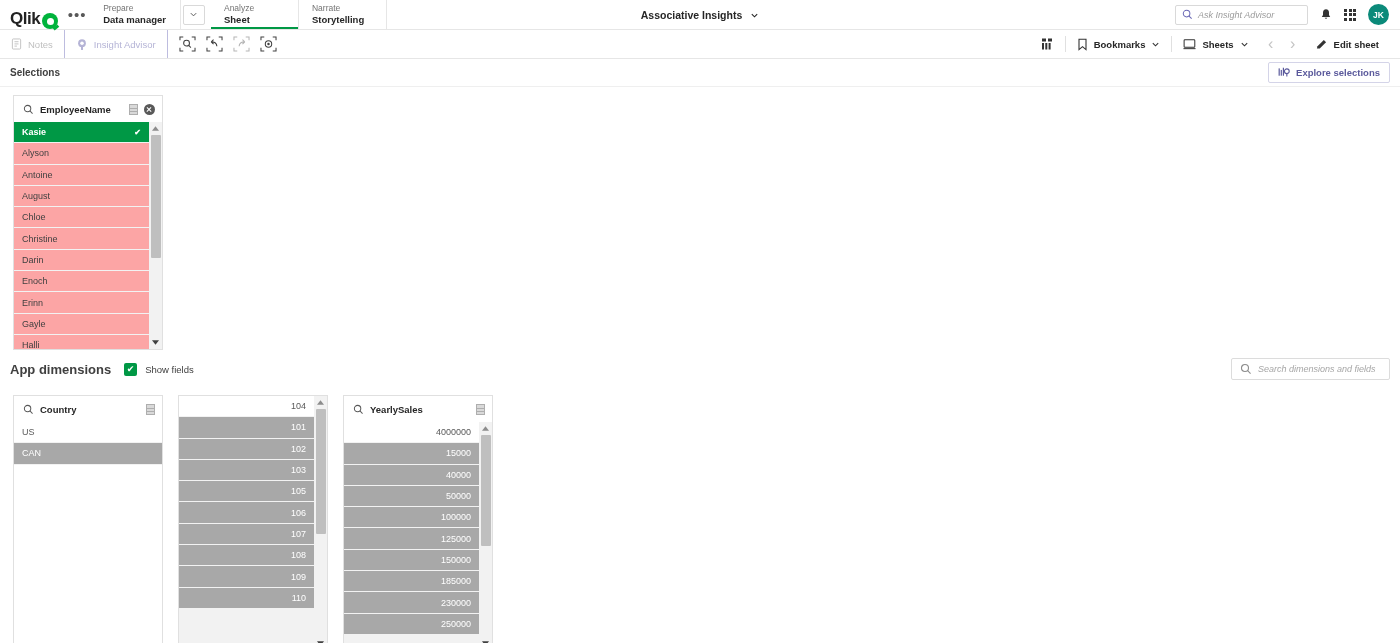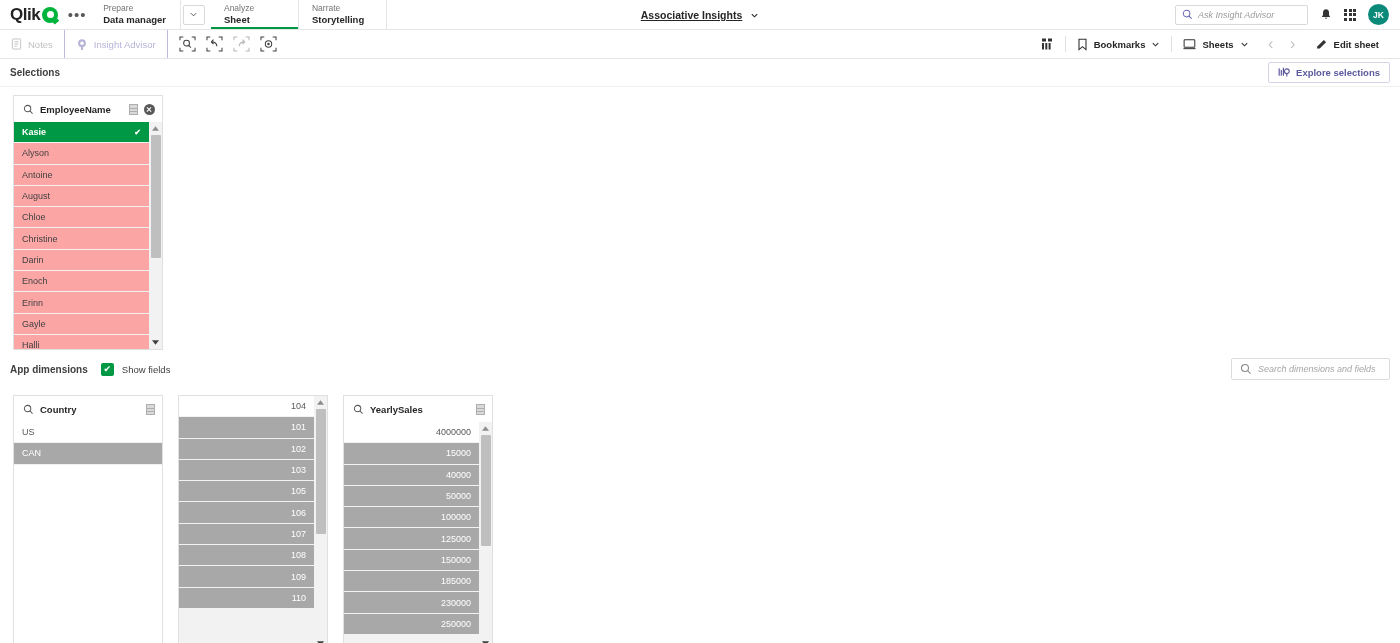--- a/index.html
+++ b/index.html
@@ -12,21 +12,21 @@
   }
 
   
   .topbar {
     height: 30px; width: 100%;
     display: flex; align-items: stretch;
     border-bottom: 1px solid #e6e6e6;
     background: #ffffff;
     position: relative;
   }
-  .logo-wrap { display: flex; align-items: center; padding: 0 6px 0 10px; }
+  .logo-wrap { display: flex; align-items: flex-end; padding: 0 6px 0 10px; }
   .logo-text { font-size: 17px; font-weight: 700; color: #222; letter-spacing: -0.5px; }
   .logo-mark {
     width: 16px; height: 16px; border-radius: 50%;
     background: #00b33c; margin-left: 2px; position: relative;
     display: inline-block;
   }
   .logo-mark::before {
     content: ""; position: absolute; left: 4.5px; top: 4.5px;
     width: 7px; height: 7px; border-radius: 50%; background: #fff;
   }
@@ -55,21 +55,21 @@
     width: 22px; height: 20px; border: 1px solid #d9d9d9; border-radius: 2px;
     display: flex; align-items: center; justify-content: center;
     align-self: center; margin: 0 6px 0 2px; cursor: pointer; background: #fff;
   }
   .nav-caret svg { width: 9px; height: 9px; }
   .apptitle {
     position: absolute; left: 0; right: 0; top: 0; height: 30px;
     display: flex; align-items: center; justify-content: center;
     gap: 8px; pointer-events: none;
   }
-  .apptitle .t { font-size: 10.5px; font-weight: 700; color: #262626; pointer-events: auto; cursor: pointer; text-decoration: underline; }
+  .apptitle .t { font-size: 10.5px; font-weight: 700; color: #262626; pointer-events: auto; cursor: pointer; }
   .apptitle .c { pointer-events: auto; cursor: pointer; display: flex; }
   .top-right {
     margin-left: auto; display: flex; align-items: center; gap: 12px;
     padding-right: 11px; z-index: 2;
   }
   .insight-search {
     width: 133px; height: 20px; border: 1px solid #d9d9d9; border-radius: 2px;
     display: flex; align-items: center; gap: 5px; padding: 0 6px;
     background: #fff; cursor: text;
   }
@@ -197,21 +197,21 @@
   }
 
   
   .sel-area { position: relative; height: 268px; background: #fff; }
   #selPanel { position: absolute; left: 13px; top: 8px; width: 150px; height: 255px; }
 
   .dimbar {
     height: 28px; display: flex; align-items: center; gap: 13px;
     padding: 0 10px; background: #fff;
   }
-  .dimbar .label { font-size: 10px; font-weight: 700; color: #404040; }
+  .dimbar .label { font-size: 13px; font-weight: 700; color: #404040; }
   .chk-wrap { display: flex; align-items: center; gap: 8px; cursor: pointer; }
   .chk {
     width: 13px; height: 13px; border-radius: 2px; background: #009845;
     display: flex; align-items: center; justify-content: center; color: #fff; font-size: 9px;
   }
   .chk-label { font-size: 9.5px; color: #404040; }
   .dim-search {
     margin-left: auto; width: 159px; height: 22px; border: 1px solid #dcdcdc;
     border-radius: 2px; display: flex; align-items: center; gap: 6px; padding: 0 8px;
     background: #fff; cursor: text;

